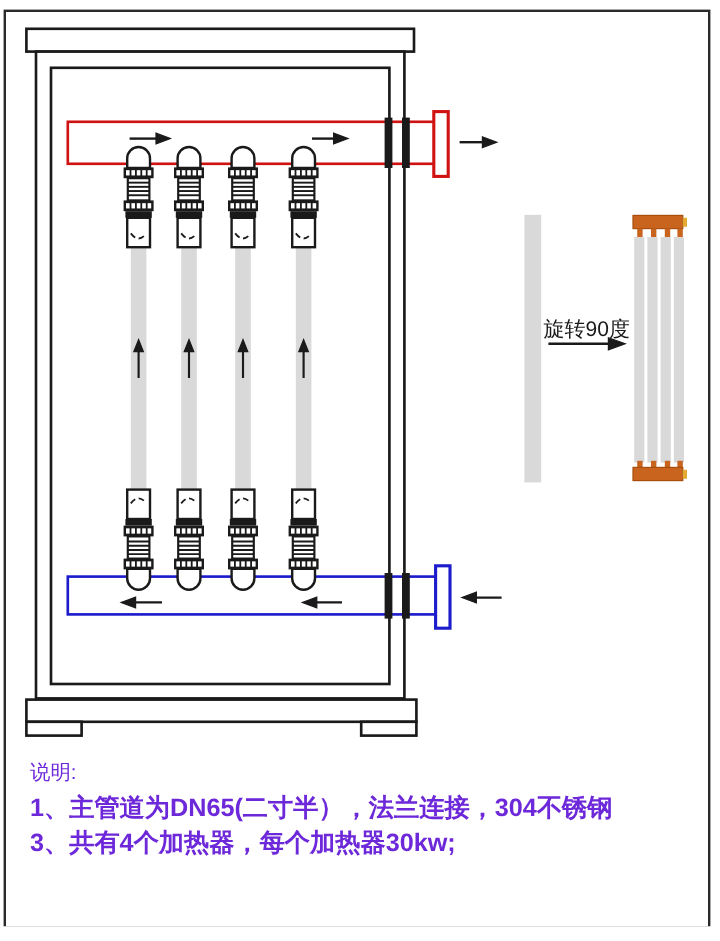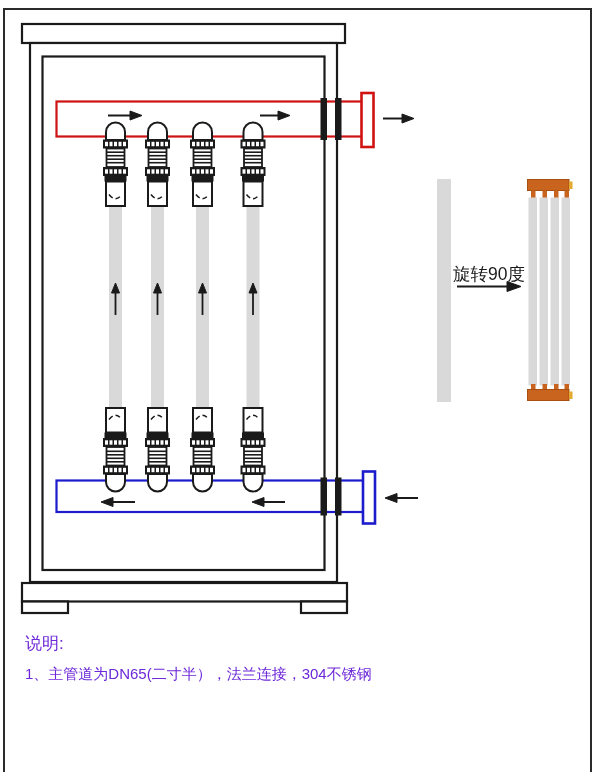--- a/index.html
+++ b/index.html
@@ -18,21 +18,21 @@
   }
   .frame{
     position:absolute;left:3px;top:8px;width:589px;height:766px;
     border:2px solid #2a2a2a;box-sizing:border-box;
   }
   svg{position:absolute;left:0;top:0;}
   .notes{
     position:absolute;left:25px;top:633px;color:#6d28d9;
   }
   .notes-title{font-size:17px;line-height:22px;margin-bottom:5px;}
-  .note-line{font-size:15px;line-height:28.5px;white-space:nowrap;}
+  .note-line{font-size:21px;line-height:28.5px;white-space:nowrap;font-weight:bold;}
 </style>
 </head>
 <body>
 
 <div class="canvas">
   <div class="frame"></div>
 
   <svg width="600" height="628" viewBox="0 0 600 628">
     <defs>
 
@@ -165,14 +165,15 @@
       <rect x="554" y="384" width="4.5" height="5.5" fill="var(--orange)"></rect>
       <rect x="564.5" y="384" width="4.5" height="5.5" fill="var(--orange)"></rect>
       <rect x="527.5" y="389.5" width="41.5" height="11" fill="var(--orange)" stroke="var(--orange-edge)" stroke-width="1"></rect>
       <rect x="569" y="391.5" width="3.5" height="7.5" fill="var(--gold)"></rect>
     </g>
   </svg>
 
   <div class="notes">
     <div class="notes-title">说明:</div>
     <div class="note-line">1、主管道为DN65(二寸半），法兰连接，304不锈钢</div>
+    <div class="note-line">3、共有4个加热器，每个加热器30kw;</div>
   </div>
 </div>
 
 </body></html>

